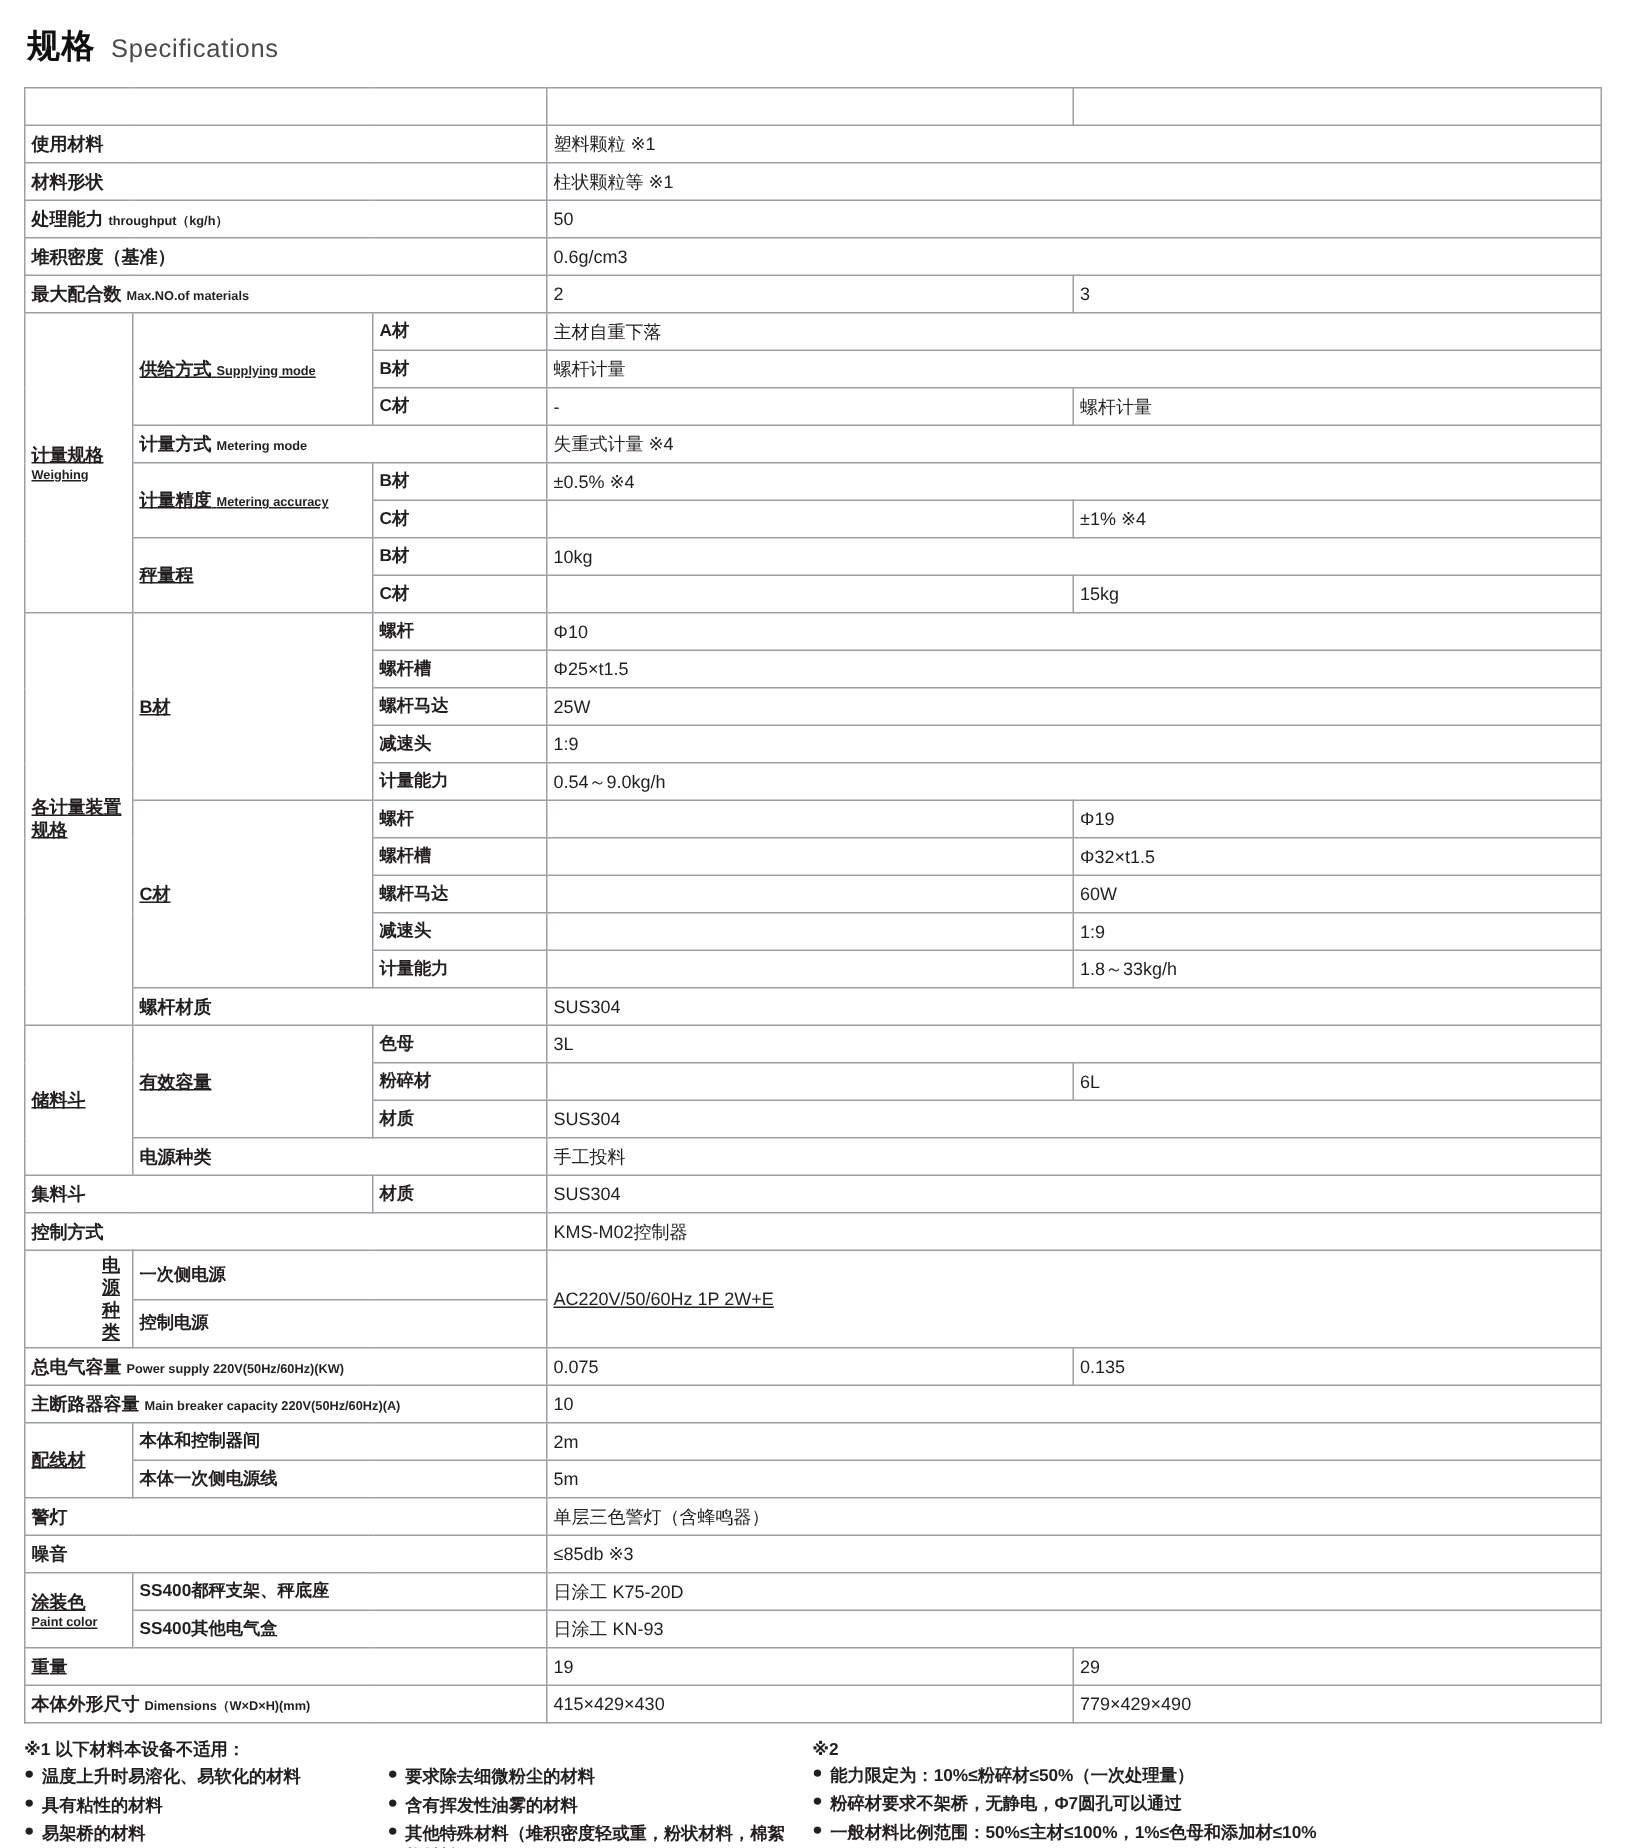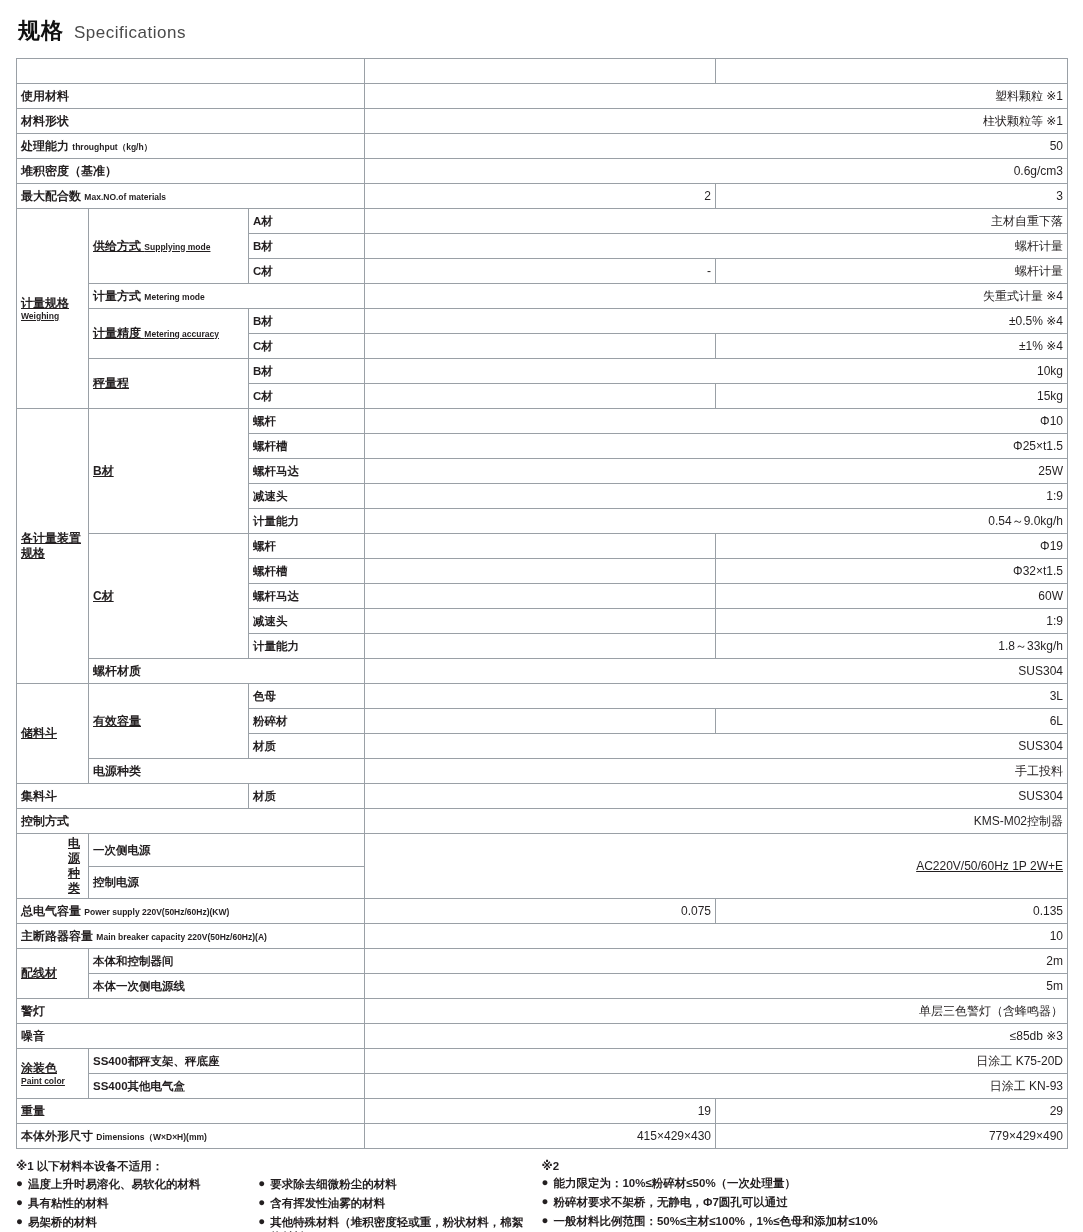--- a/index.html
+++ b/index.html
@@ -52,21 +52,21 @@
     font-weight:bold;
     font-size:12px;
     padding-left:8px;
   }
   td.lbl3{
     background:#e3e3e3;
     font-weight:bold;
     font-size:11.5px;
     padding-left:8px;
   }
-  td.val{text-align:right;font-size:12px;}
+  td.val{text-align:left;font-size:12px;}
   .sm{font-size:8.5px;font-weight:bold;letter-spacing:0;}
   .vmid{vertical-align:middle;text-decoration:underline;}
 
   
   .notes{display:flex;gap:0;margin-top:10px;width:1051px;}
   .notes-col{width:50%;box-sizing:border-box;padding-right:10px;}
   .note-head{font-size:11.5px;font-weight:bold;margin:0 0 3px 0;color:#231f20;}
   .note-line{font-size:11.5px;font-weight:bold;margin:0 0 4px 0;color:#231f20;display:flex;align-items:flex-start;}
   .bullet{display:inline-block;margin-right:5px;line-height:1.1;}
 </style>

